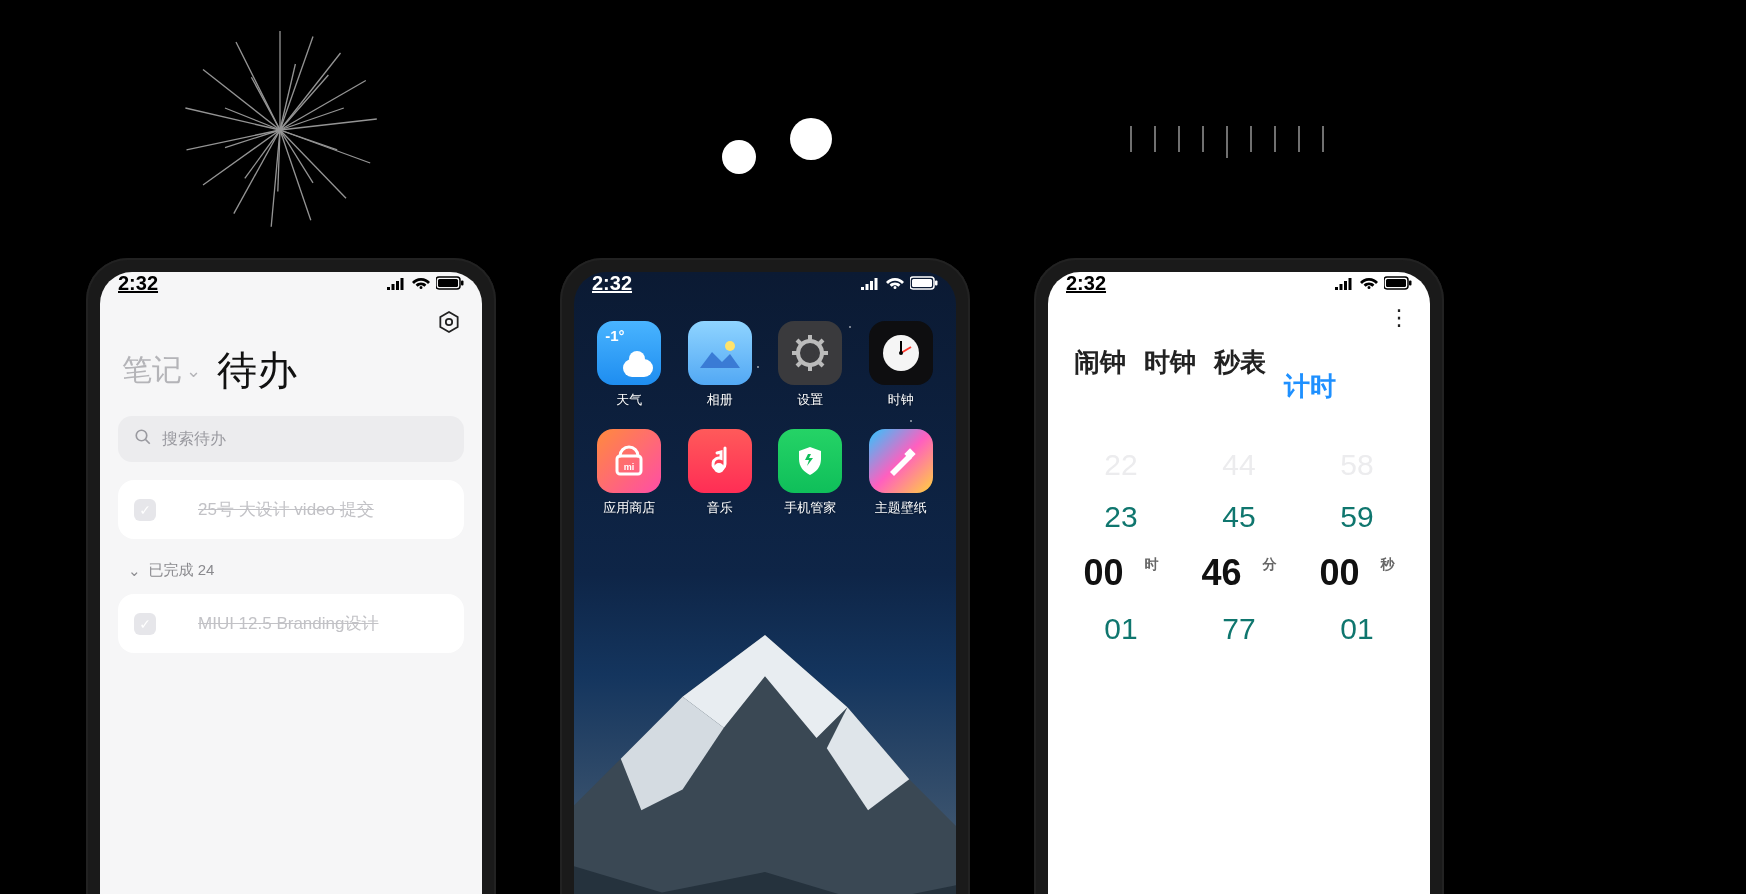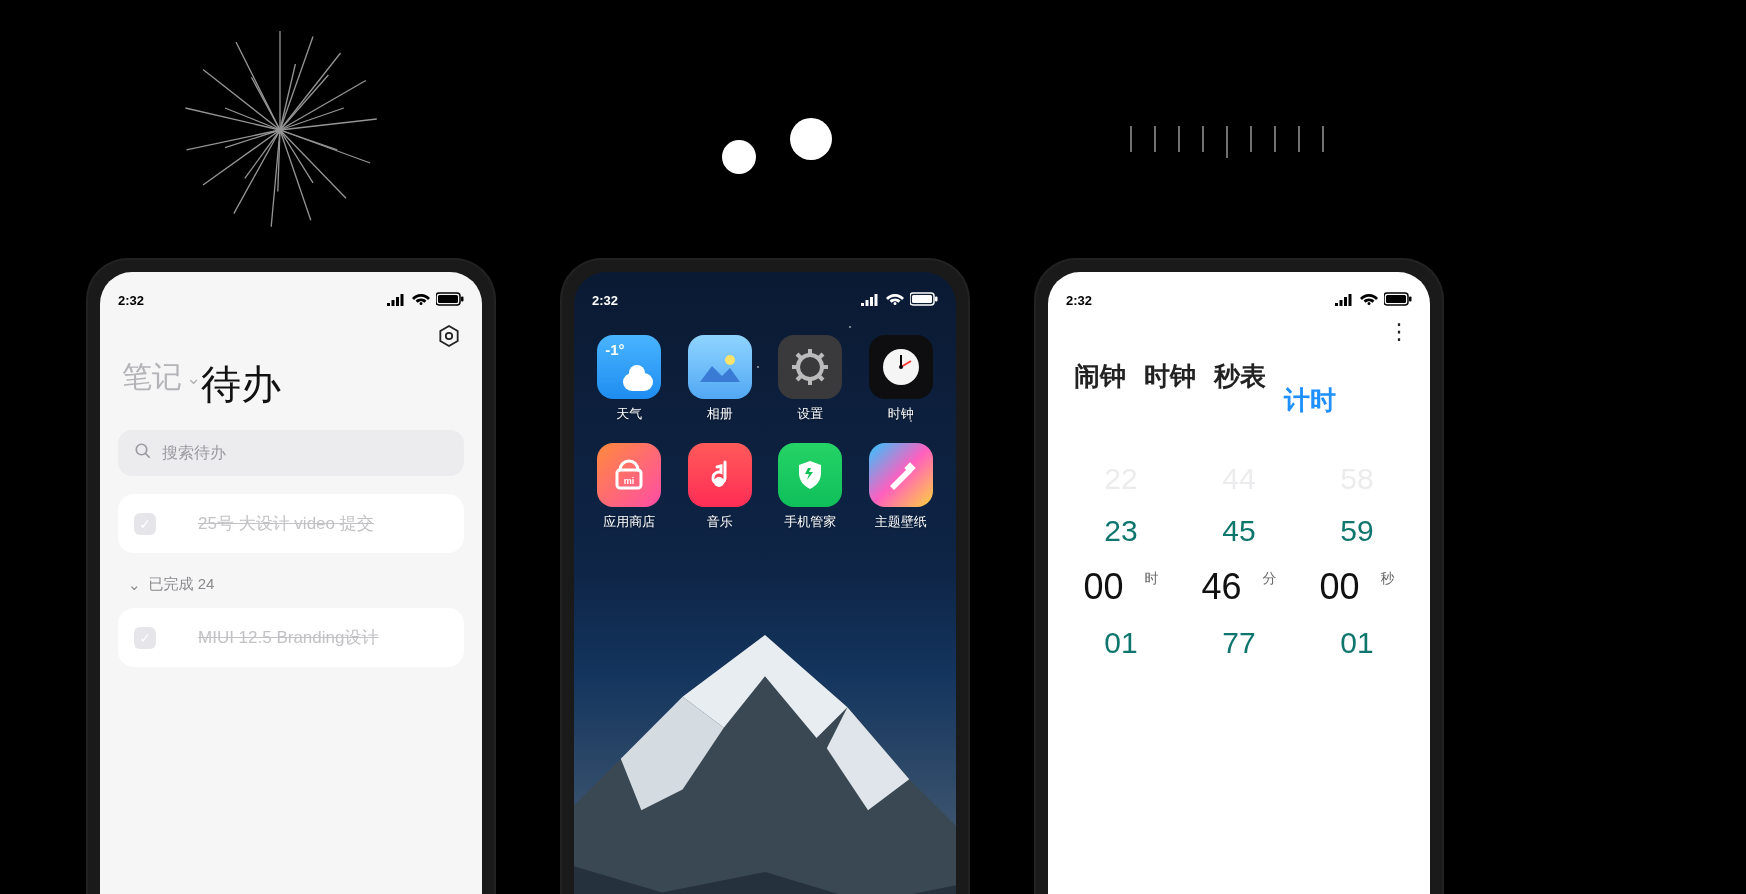--- a/index.html
+++ b/index.html
@@ -41,38 +41,38 @@
     overflow: hidden;
     position: relative;
   }
   .phone.p1 { left: 86px;  top: 258px; }
   .phone.p2 { left: 560px; top: 258px; }
   .phone.p3 { left: 1034px;top: 258px; }
 
   
   .statusbar {
     display: flex; justify-content: space-between; align-items: center;
-    padding: 20px 18px 4px;
-    font-size: 13px; font-weight: 600;
+    padding: 0 18px 4px;
+    font-size: 20px; font-weight: 600; text-decoration: underline;
   }
   .statusbar.light { color: #000; }
   .statusbar.dark  { color: #fff; }
   .sb-icons { display: flex; align-items: center; gap: 6px; }
 
   
   .p1 .screen { background: #f6f6f7; color: #222; }
   .notes-top {
     padding: 8px 18px 0;
     display: flex; justify-content: flex-end;
   }
   .gear {
     width: 30px; height: 30px; border-radius: 8px;
     display: flex; align-items: center; justify-content: center;
   }
-  .tabs1 { display: flex; align-items: flex-start; padding: 6px 22px 12px; }
+  .tabs1 { display: flex; align-items: center; gap: 16px; padding: 6px 22px 12px; }
   .tab-note { color: #b4b4b8; font-size: 30px; display: flex; align-items: center; gap: 4px; }
   .tab-todo { color: #111; font-size: 40px; font-weight: 500; }
   .chev { font-size: 18px; color: #b4b4b8; }
   .search {
     margin: 6px 18px 18px;
     background: #ececee;
     border-radius: 14px;
     padding: 12px 16px;
     display: flex; align-items: center; gap: 10px;
     color: #9a9aa0;
@@ -144,21 +144,21 @@
   .clock-tab.active { color: #1e90ff; margin-top: 24px; }
   .pickers {
     display: grid;
     grid-template-columns: repeat(3,1fr);
     padding: 24px 14px 0;
     text-align: center;
   }
   .pick-col { display: flex; flex-direction: column; gap: 18px; align-items: center; }
   .pv { font-size: 30px; color: #0f766e; font-weight: 300; }
   .pv.sel {
-    color: #111; font-size: 36px; font-weight: 400;
+    color: #111; font-size: 36px; font-weight: 700;
     display: flex; align-items: flex-start; gap: 21px;
   }
   .pv.sel .unit { font-size: 14px; color: #666; margin-top: 4px; }
   .pv.faint { color: #ececee; }
 </style>
 </head>
 <body>
 
 <div class="firework">
   <svg viewBox="0 0 200 200">

